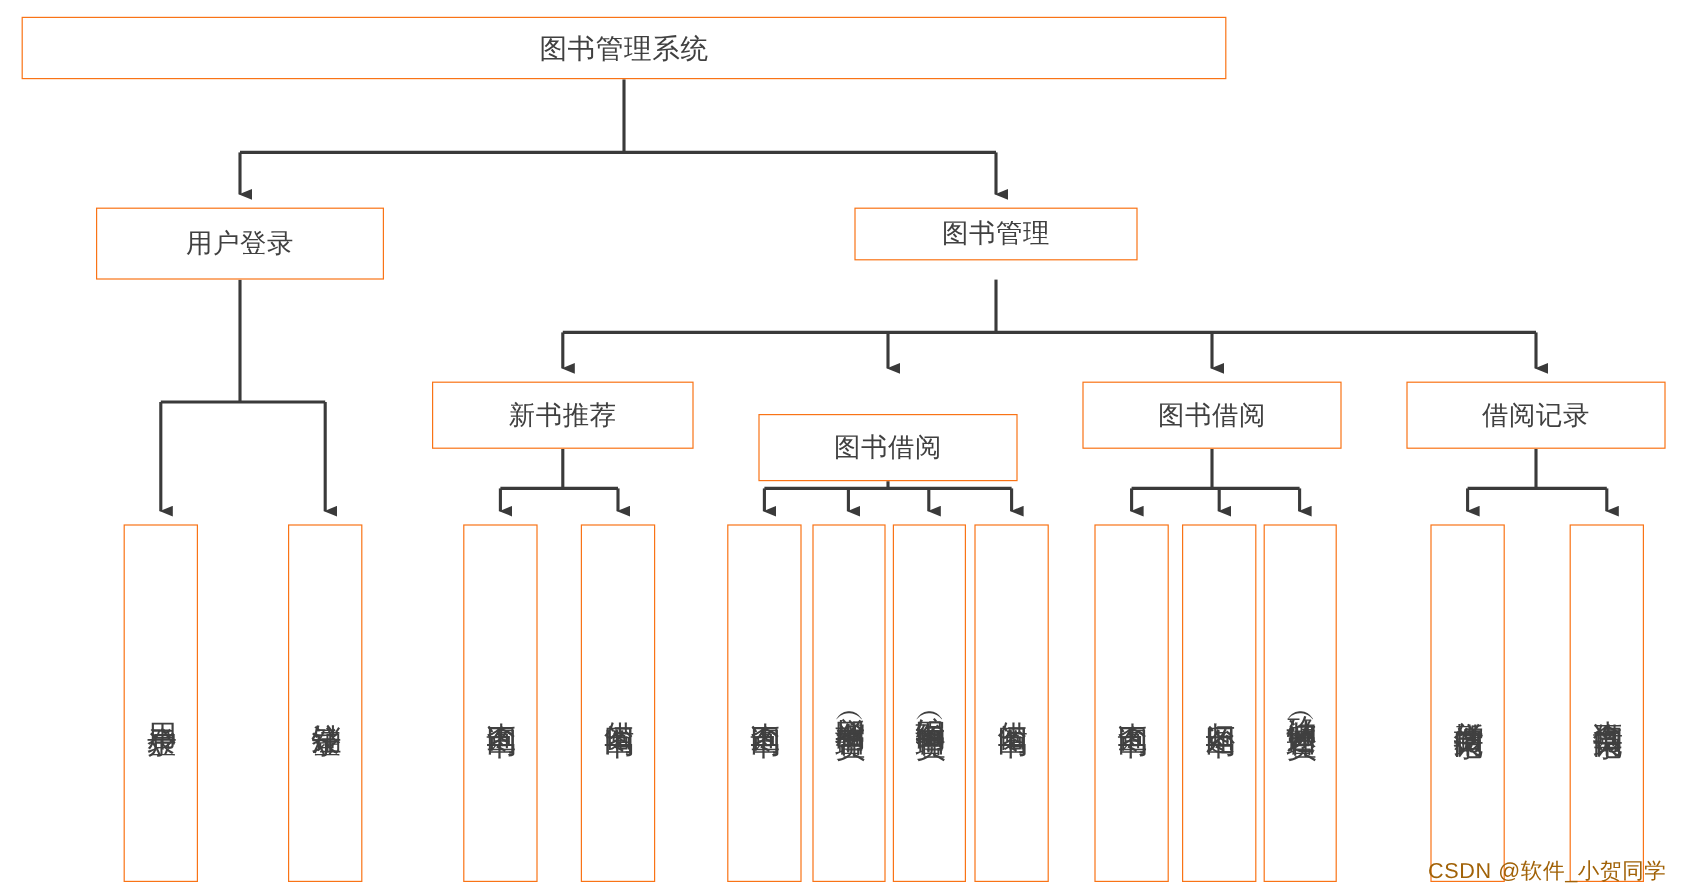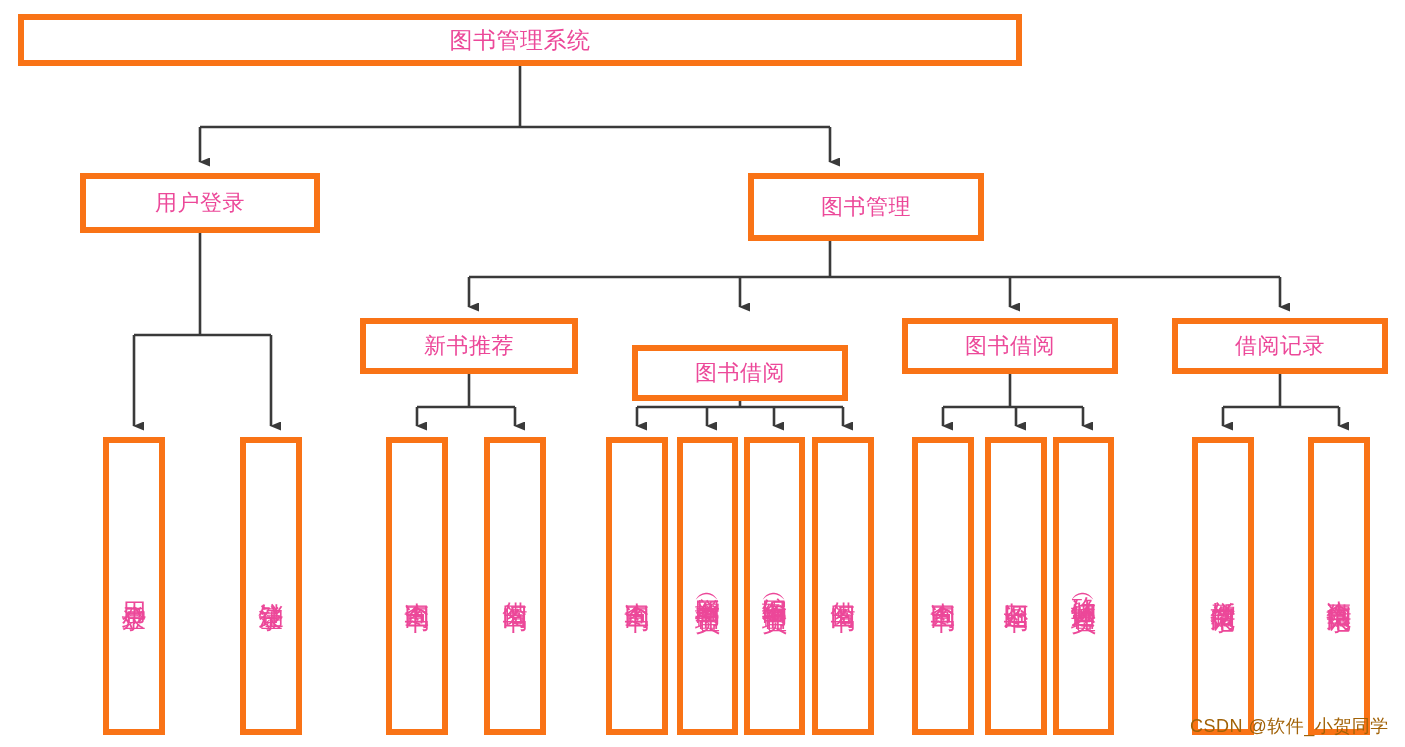--- a/index.html
+++ b/index.html
@@ -20,25 +20,25 @@
     left: 0;
     top: 0;
     width: 1405px;
     height: 747px;
     pointer-events: none;
   }
   .node {
     position: absolute;
     box-sizing: border-box;
     background: #ffffff;
-    border: 6px solid #f97316;
+    border: 1px solid #f97316;
     display: flex;
     align-items: center;
     justify-content: center;
-    color: #ec4899;
+    color: #404040;
   }
   .node .label {
     display: block;
     line-height: 1.08;
     letter-spacing: 0.5px;
     white-space: pre-wrap;
     text-align: center;
   }
   .node.horizontal .label {
     writing-mode: horizontal-tb;
@@ -108,21 +108,21 @@
       </g>
   </svg>
 
   <div id="node-layer">
       <div class="node horizontal root" style="left: 18px; top: 14px; width: 1004px; height: 52px;">
         <span class="label">图书管理系统</span>
       </div>
       <div class="node horizontal level2" style="left: 80px; top: 173px; width: 240px; height: 60px;">
         <span class="label">用户登录</span>
       </div>
-      <div class="node horizontal level2" style="left: 748px; top: 173px; width: 236px; height: 68px;">
+      <div class="node horizontal level2" style="left: 712px; top: 173px; width: 236px; height: 44px;">
         <span class="label">图书管理</span>
       </div>
       <div class="node horizontal level3" style="left: 360px; top: 318px; width: 218px; height: 56px;">
         <span class="label">新书推荐</span>
       </div>
       <div class="node horizontal level3" style="left: 632px; top: 318px; width: 216px; height: 56px; margin-top: 27px;">
         <span class="label">图书借阅</span>
       </div>
       <div class="node horizontal level3" style="left: 902px; top: 318px; width: 216px; height: 56px;">
         <span class="label">图书借阅</span>

